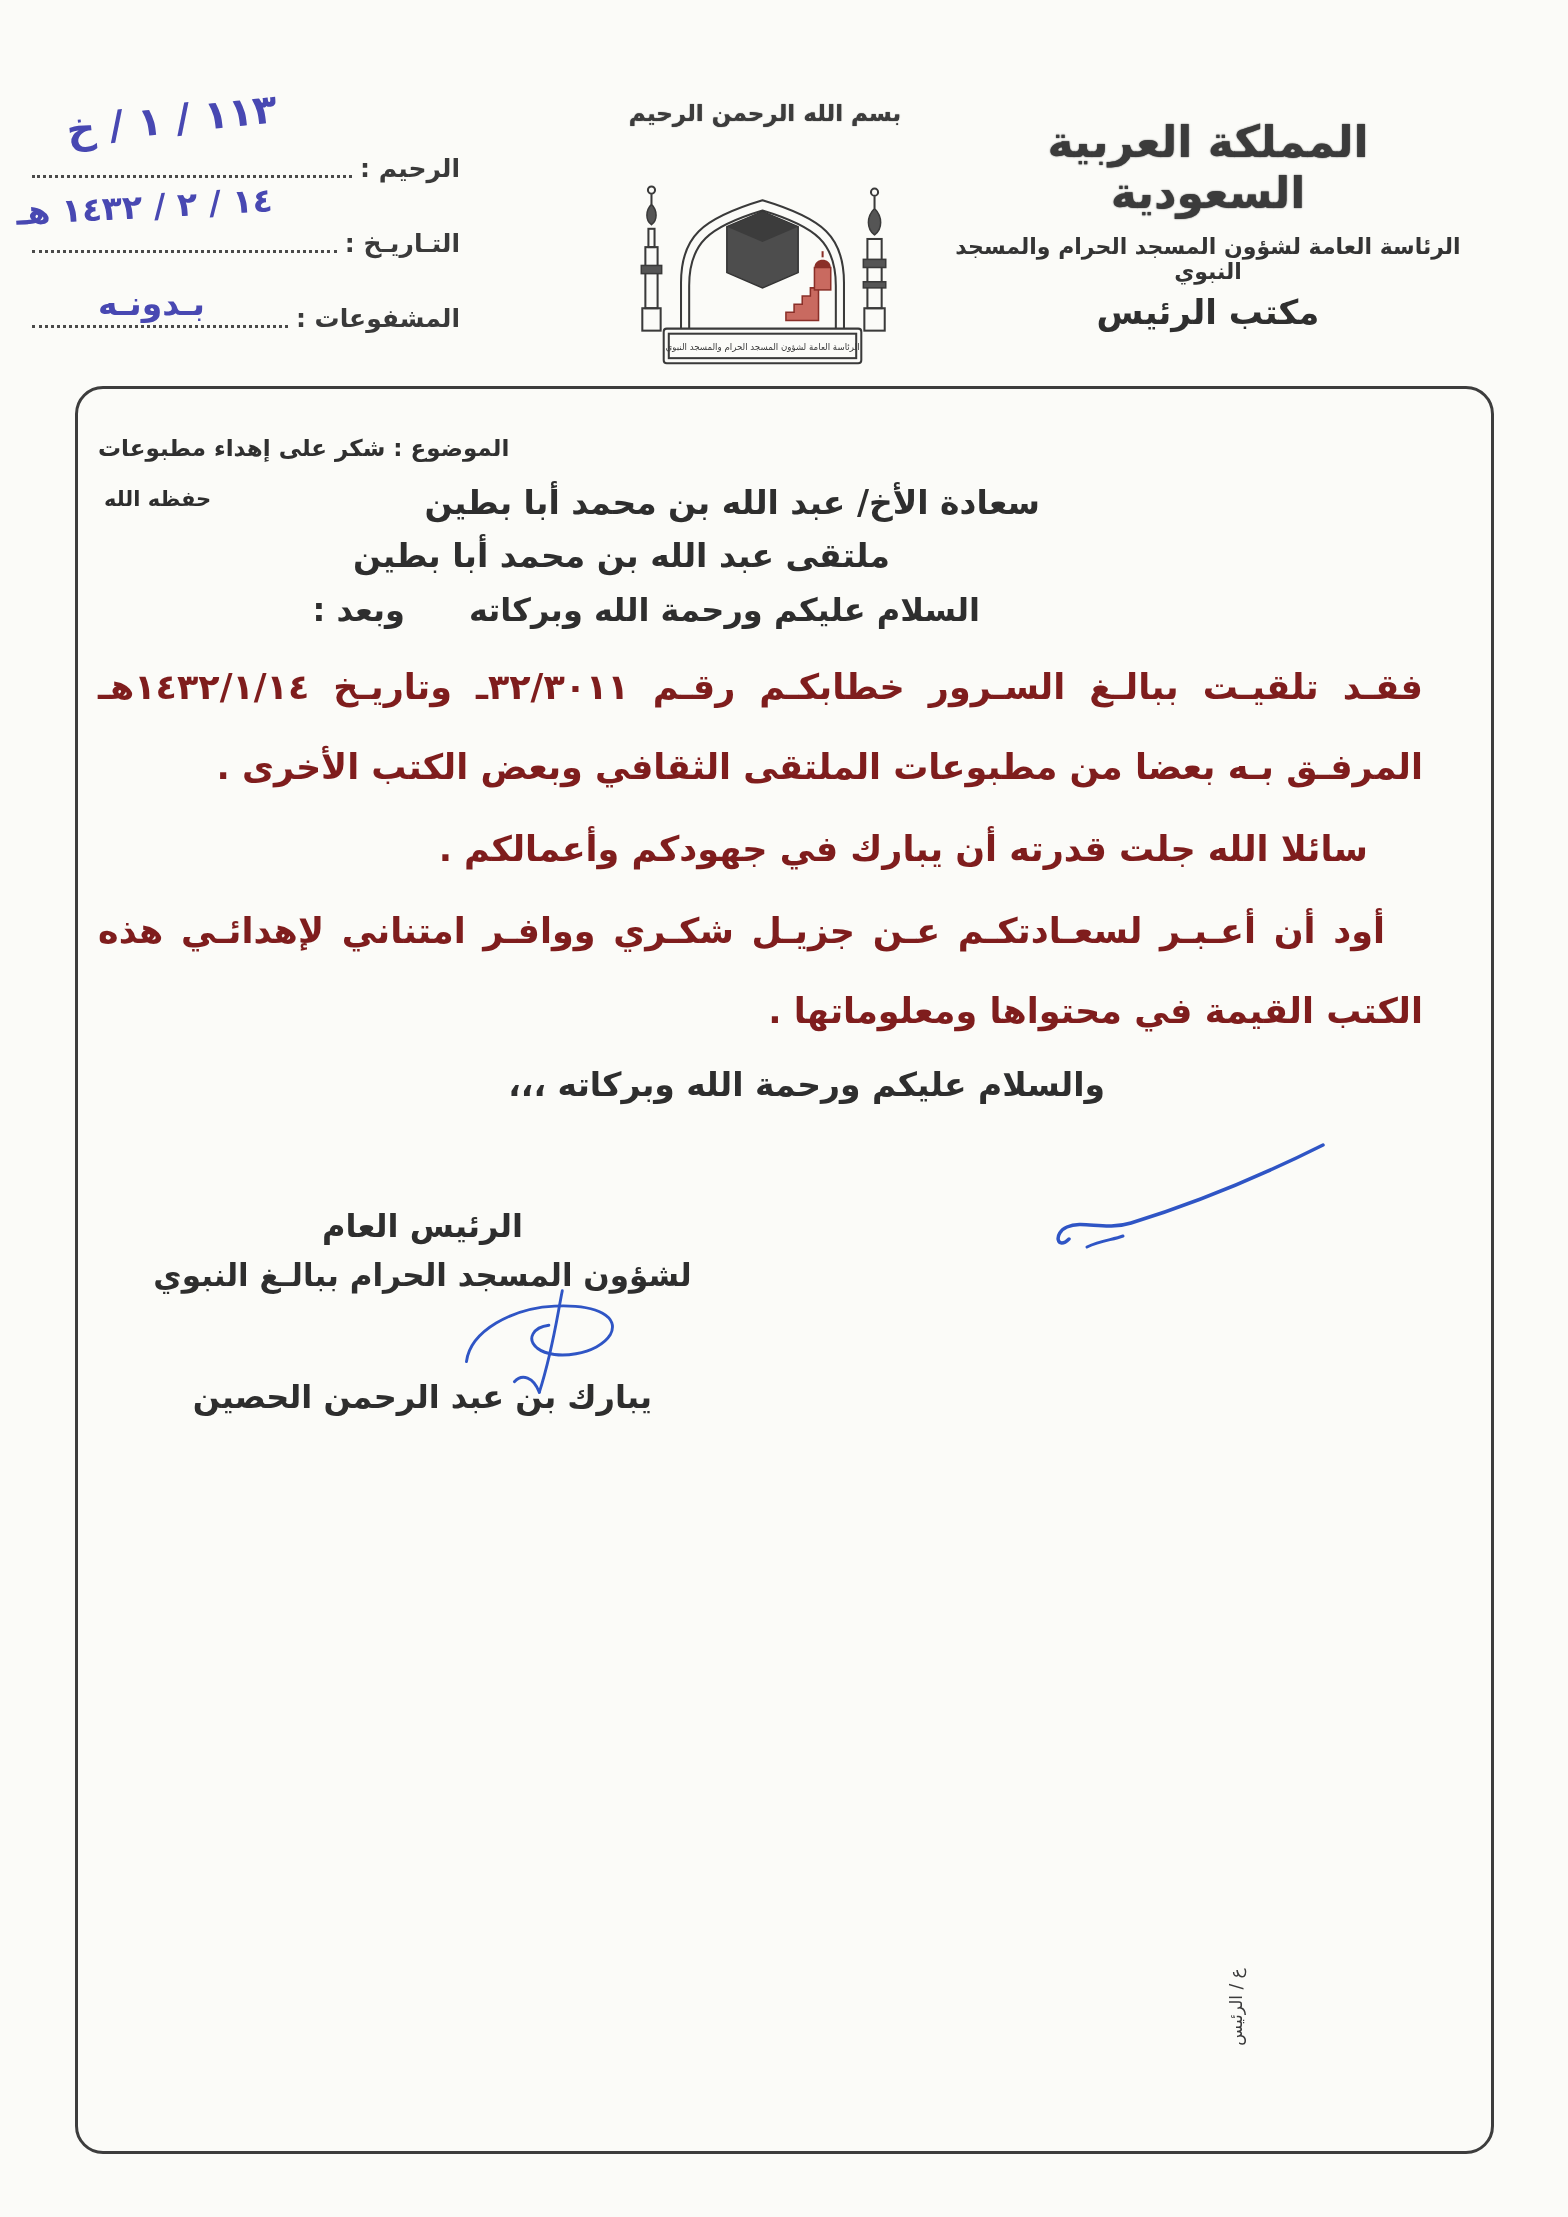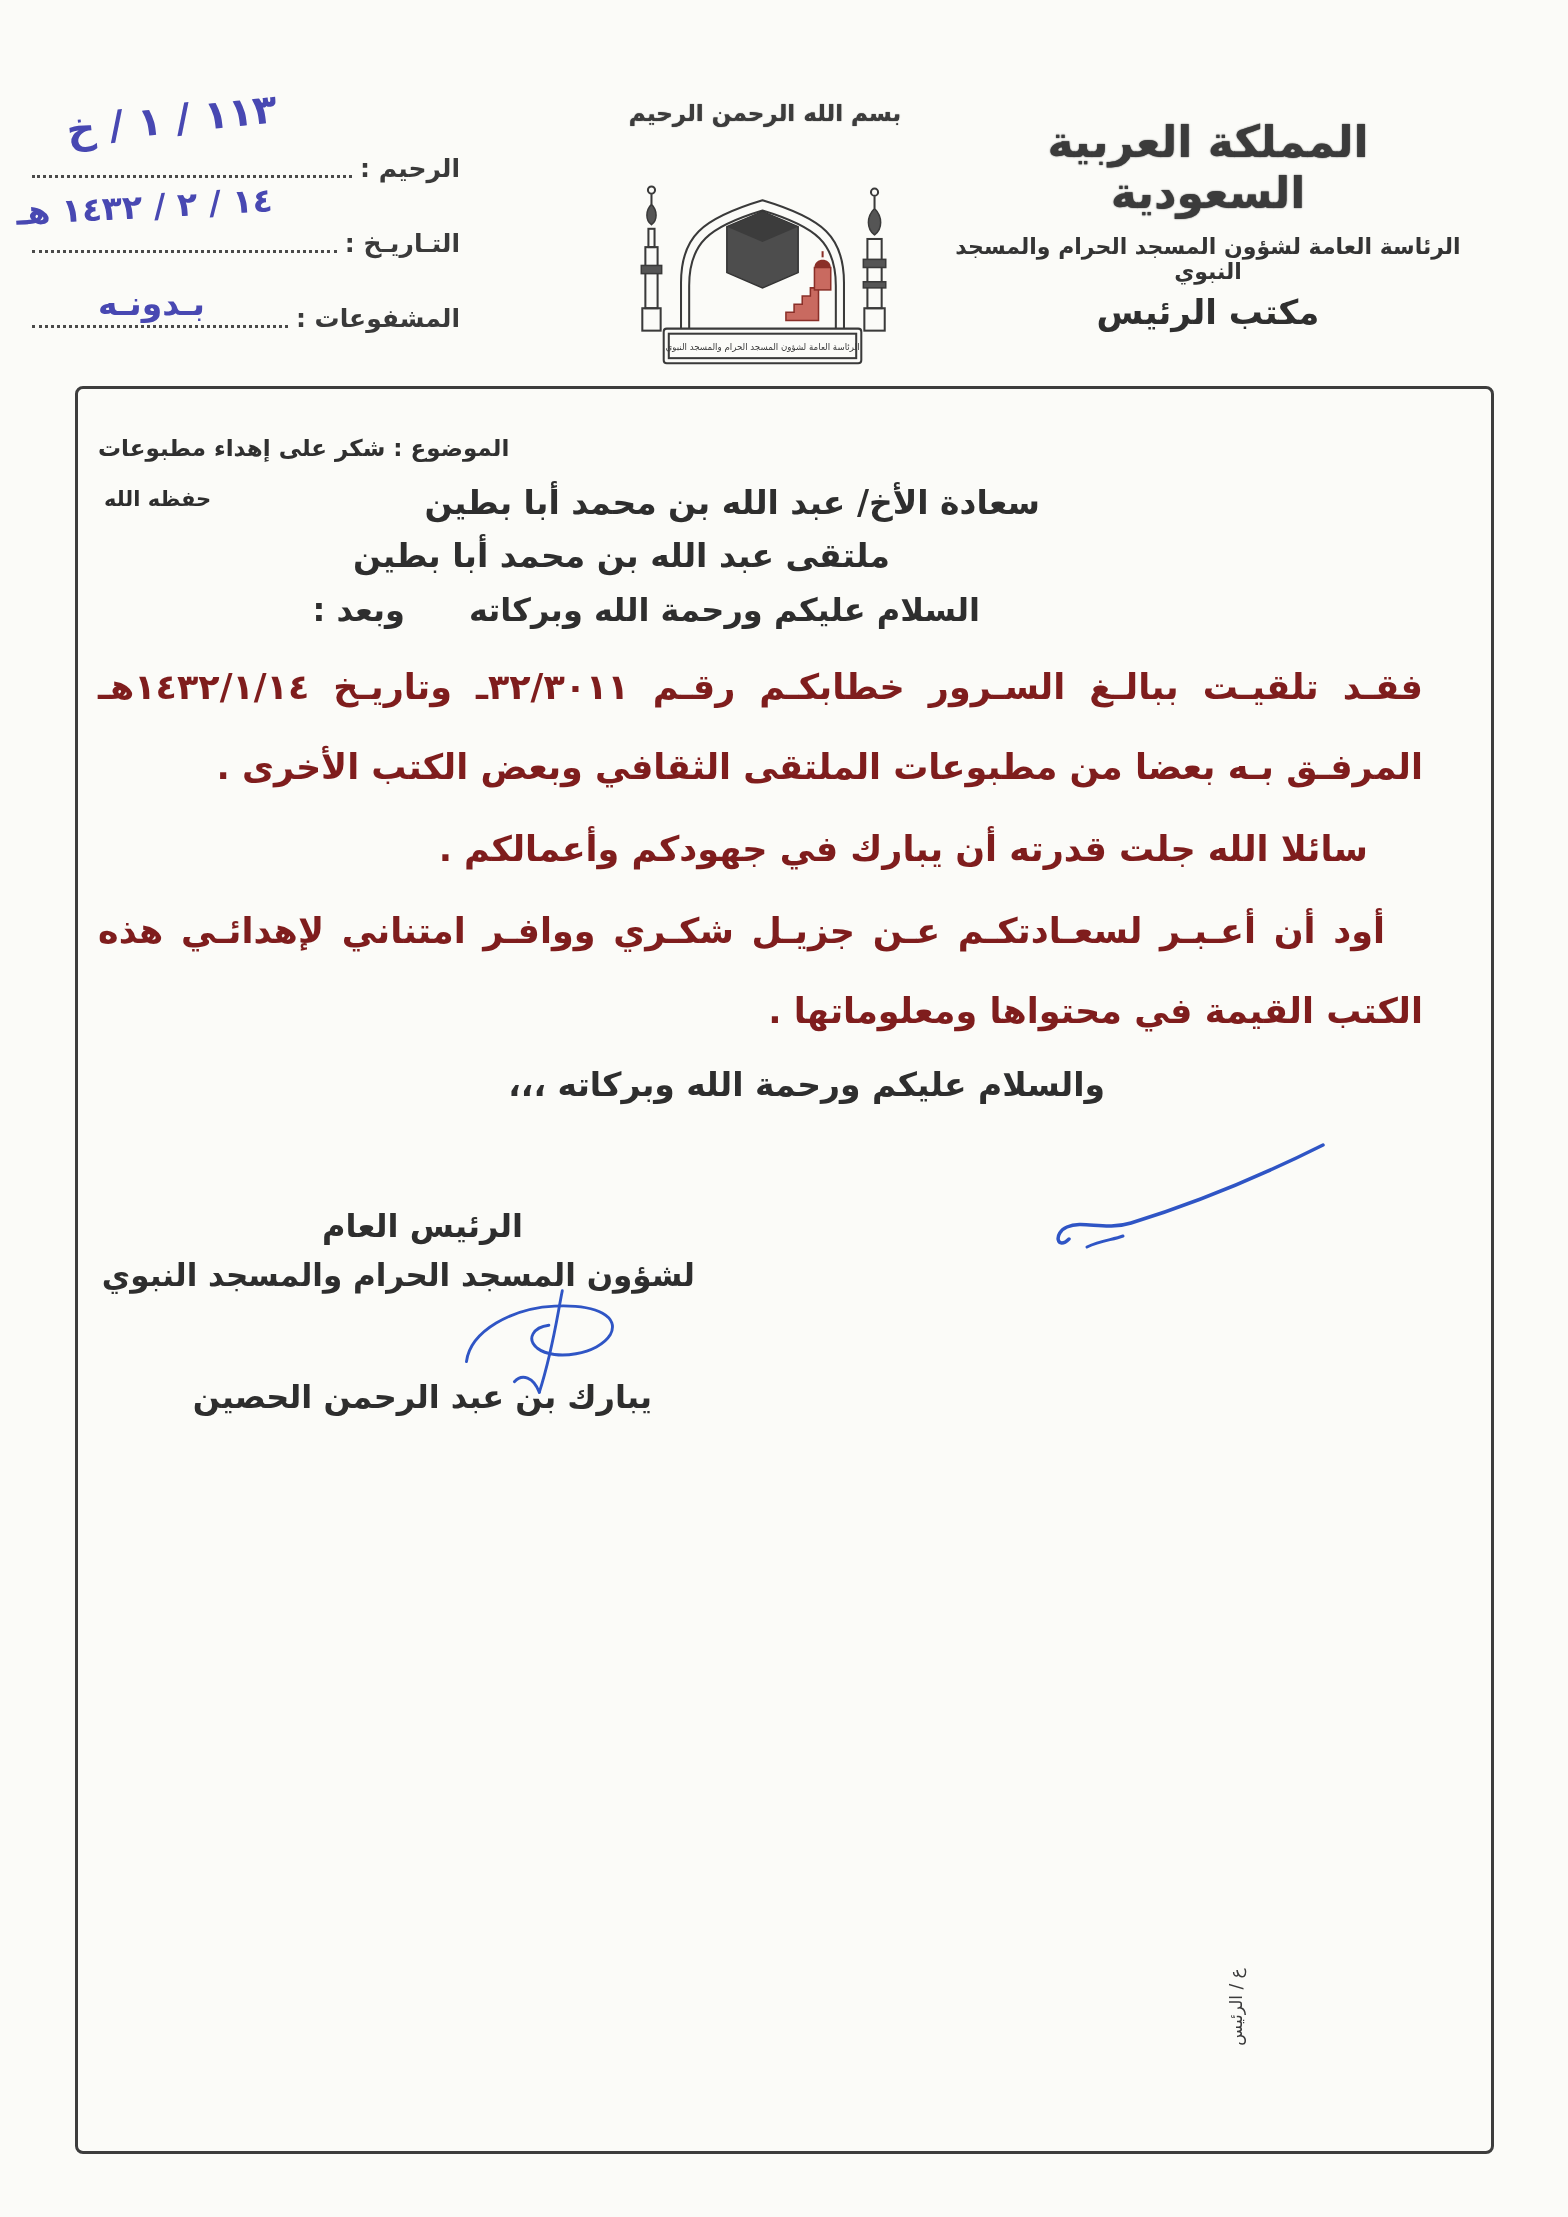--- a/index.html
+++ b/index.html
@@ -26,21 +26,21 @@
              font-size:23px; font-weight:bold; color:#3c3c3c; text-shadow:0 0 1px #3c3c3c; }
   .emblem { position:absolute; left:625px; top:165px; width:275px; height:205px; }
   
   .header-right { position:absolute; left:948px; top:116px; width:520px; text-align:center; direction:rtl; }
   .kingdom-title { font-size:44px; font-weight:bold; color:#3b3b3b; text-shadow:0 0 1.5px #3b3b3b; letter-spacing:-1px; }
   .presidency-line { margin-top:16px; font-size:22px; font-weight:bold; color:#343434; }
   .office-line { margin-top:8px; font-size:34px; font-weight:bold; color:#2f2f2f; }
   
   .letter-box {
     position:absolute; left:75px; top:386px; width:1419px; height:1768px;
-    border:3px solid #3d3d3d; border-radius:8px;
+    border:3px solid #3d3d3d; border-radius:28px;
   }
   .letter-inner { position:absolute; inset:0; padding:46px 68px 0 20px; direction:rtl; }
   .subject { font-size:23px; font-weight:bold; text-align:left; color:#303030; }
   .addressee-row { position:relative; margin-top:22px; font-size:33px; font-weight:bold; }
   .addressee { margin-right:383px; }
   .honorific { position:absolute; left:6px; top:4px; font-size:21px; font-weight:bold; }
   .org-line { margin-top:14px; font-size:33px; font-weight:bold; margin-right:533px; white-space:nowrap; }
   .salutation-row { margin-top:16px; font-size:32px; font-weight:bold; margin-right:443px; display:flex; gap:64px; white-space:nowrap; }
   .body-par { font-size:35px; font-weight:bold; line-height:80px; text-align:justify; color:#7f1d1d; }
   .par-1 { margin-top:18px; }
@@ -150,21 +150,21 @@
 
   <div class="closing-flourish">
     <svg viewBox="0 0 290 140" width="290" height="140">
       <path class="blue" stroke-width="3.5" d="M18,112 C6,124 2,106 16,100 C32,93 54,104 80,96 C152,74 220,44 272,18"></path>
       <path class="blue" stroke-width="3" d="M36,120 C50,113 62,113 72,109"></path>
     </svg>
   </div>
 
   <div class="sig-block">
     <div class="sig-title1">الرئيس العام</div>
-    <div class="sig-title2">لشؤون المسجد الحرام والمسجد النبوي</div>
+    <div class="sig-title2">لشؤون المسجد الحرام ببالـغ النبوي</div>
     <div class="sig-image">
       <svg viewBox="0 0 230 120" width="235" height="115">
         <path class="blue" stroke-width="3" d="M20,80 C24,48 68,24 112,22 C158,20 180,34 170,52 C158,72 112,80 94,66 C82,56 90,44 106,42"></path>
         <path class="blue" stroke-width="3" d="M120,6 C114,36 110,68 96,112"></path>
         <path class="blue" stroke-width="3" d="M96,112 C90,96 78,92 70,101"></path>
       </svg>
     </div>
     <div class="sig-name">يبارك بن عبد الرحمن الحصين</div>
   </div>
 

